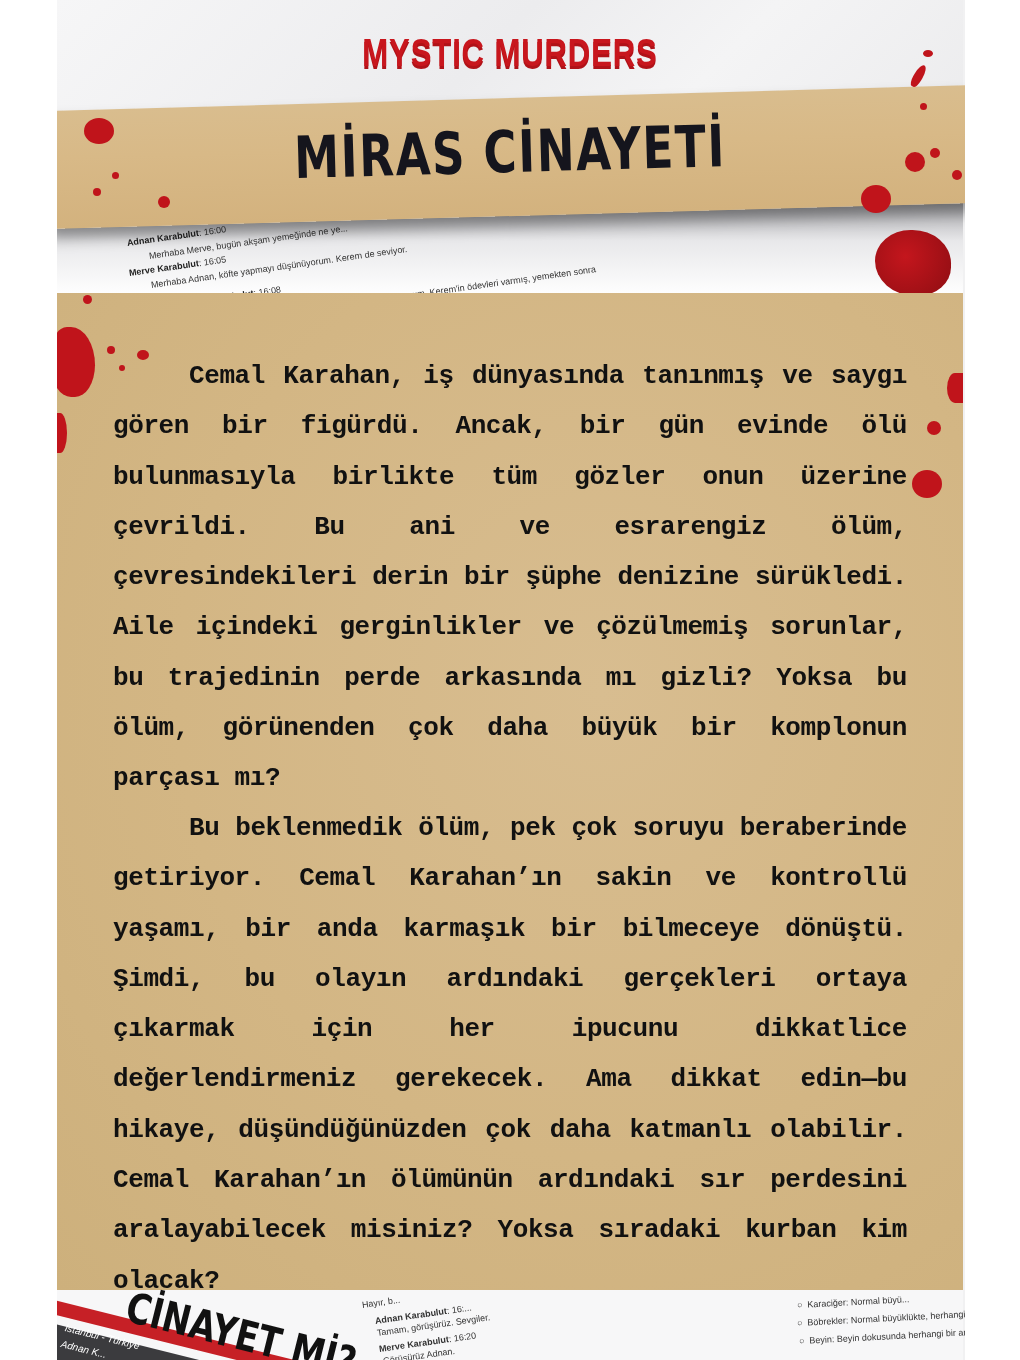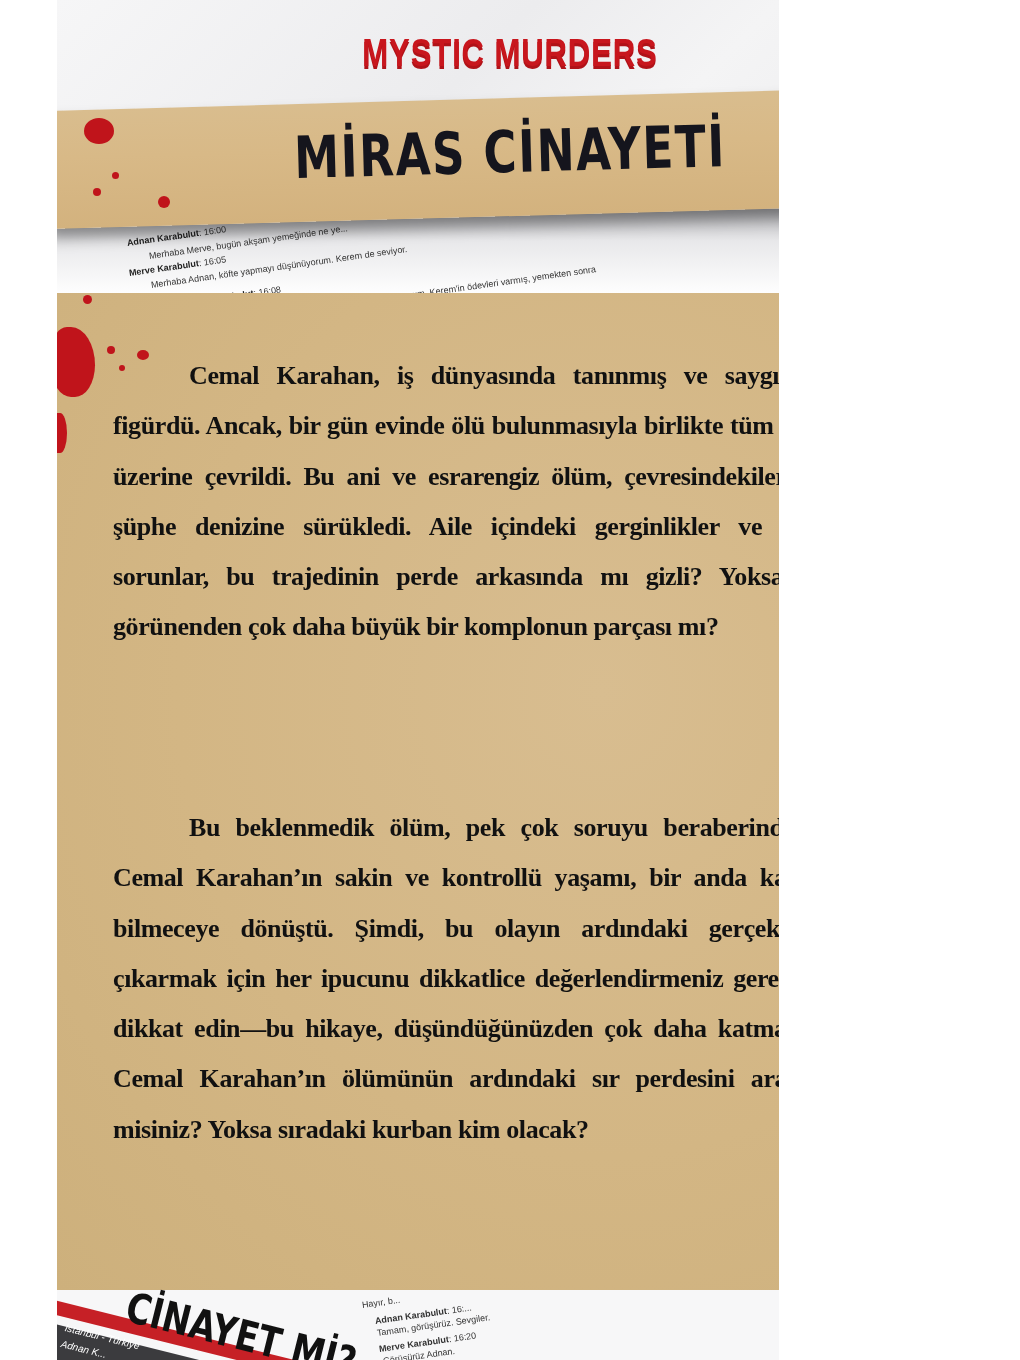--- a/index.html
+++ b/index.html
@@ -1,35 +1,35 @@
 <!DOCTYPE html>
 <html><head>
 <meta charset="utf-8">
 <style>
   html, body { margin:0; padding:0; background:#ffffff; }
   body { width:1020px; height:1360px; position:relative; overflow:hidden; font-family:"Liberation Sans", sans-serif; }
-  .page { position:absolute; left:57px; top:0; width:722px; height:1360px; overflow:hidden; background:#f1f1f2; }
+  .page { position:absolute; left:57px; top:0; width:908px; height:1360px; overflow:hidden; background:#f1f1f2; }
   .top-bg { position:absolute; left:0; top:0; width:906px; height:300px;
     background: linear-gradient(135deg,#f6f6f7 0%,#ececee 40%,#f4f4f5 60%,#e7e7e9 100%); }
   .brand { position:absolute; left:0; width:906px; top:32px; text-align:center;
     font-family:"Liberation Sans", sans-serif; font-weight:bold; font-size:38px; letter-spacing:1px;
     color:#c8161d; transform:scaleX(0.82); transform-origin:center; text-shadow:0 3px 0 #b01218; }
   .plank { position:absolute; left:-10px; top:98px; width:930px; height:118px;
     background: linear-gradient(180deg,#d9bd8e 0%,#d8b987 40%,#d3b27e 100%);
     transform:rotate(-1.6deg); box-shadow:0 10px 14px rgba(0,0,0,0.35); }
   .title { position:absolute; left:0; width:906px; top:118px; text-align:center;
     font-family:"DejaVu Sans", sans-serif; font-weight:bold; font-size:58px; color:#15151d;
     transform:rotate(-1.6deg) scaleX(0.78); letter-spacing:2px; }
   .chat-sheet { position:absolute; left:0; top:196px; width:906px; height:100px;
     background:linear-gradient(180deg,#9a9a9e 0%,#e8e8ea 45%,#ffffff 100%); }
   .chat-line { position:absolute; font-family:"Liberation Sans", sans-serif; font-size:9px; color:#333; transform:rotate(-8deg); transform-origin:left; white-space:nowrap; }
   .chat-line b { color:#222; }
   .panel { position:absolute; left:0; top:293px; width:906px; height:997px;
     background: radial-gradient(ellipse at 60% 40%, #d8bd90 0%, #d3b684 55%, #cdb07c 100%); }
-  .para { position:absolute; left:56px; width:794px; font-family:Liberation Serif, serif; font-weight:bold;
+  .para { position:absolute; left:56px; width:794px; font-family:Liberation Mono, monospace; font-weight:bold;
     font-size:26px; line-height:50.3px; color:#111; text-align:justify; letter-spacing:-0.4px; }
   .para .indent { display:inline-block; width:76px; }
   .splat { position:absolute; background:#c0141b; border-radius:50%; }
   .bottom { position:absolute; left:0; top:1290px; width:906px; height:70px; background:#f7f7f8; }
   .news-red { position:absolute; left:-20px; top:1296px; width:320px; height:14px; background:#c62026; transform:rotate(14deg); transform-origin:left; }
   .news-dark { position:absolute; left:-30px; top:1318px; width:320px; height:60px; background:#3b3b3e; transform:rotate(14deg); transform-origin:left; }
   .news-headline { position:absolute; left:70px; top:1282px; font-family:"DejaVu Sans", sans-serif; font-weight:bold; font-size:42px; color:#111; transform:rotate(14deg) scaleX(0.8); transform-origin:left; white-space:nowrap; }
   .news-sub { position:absolute; font-family:"Liberation Sans", sans-serif; font-style:italic; font-size:10px; color:#fff; transform:rotate(14deg); transform-origin:left; white-space:nowrap; }
   .small-note { position:absolute; font-family:"Liberation Sans", sans-serif; font-size:9px; color:#333; transform:rotate(-8deg); transform-origin:left; white-space:nowrap; }
   .bullet-note { position:absolute; font-family:"Liberation Sans", sans-serif; font-size:9px; color:#333; transform:rotate(-3deg); transform-origin:left; white-space:nowrap; }

